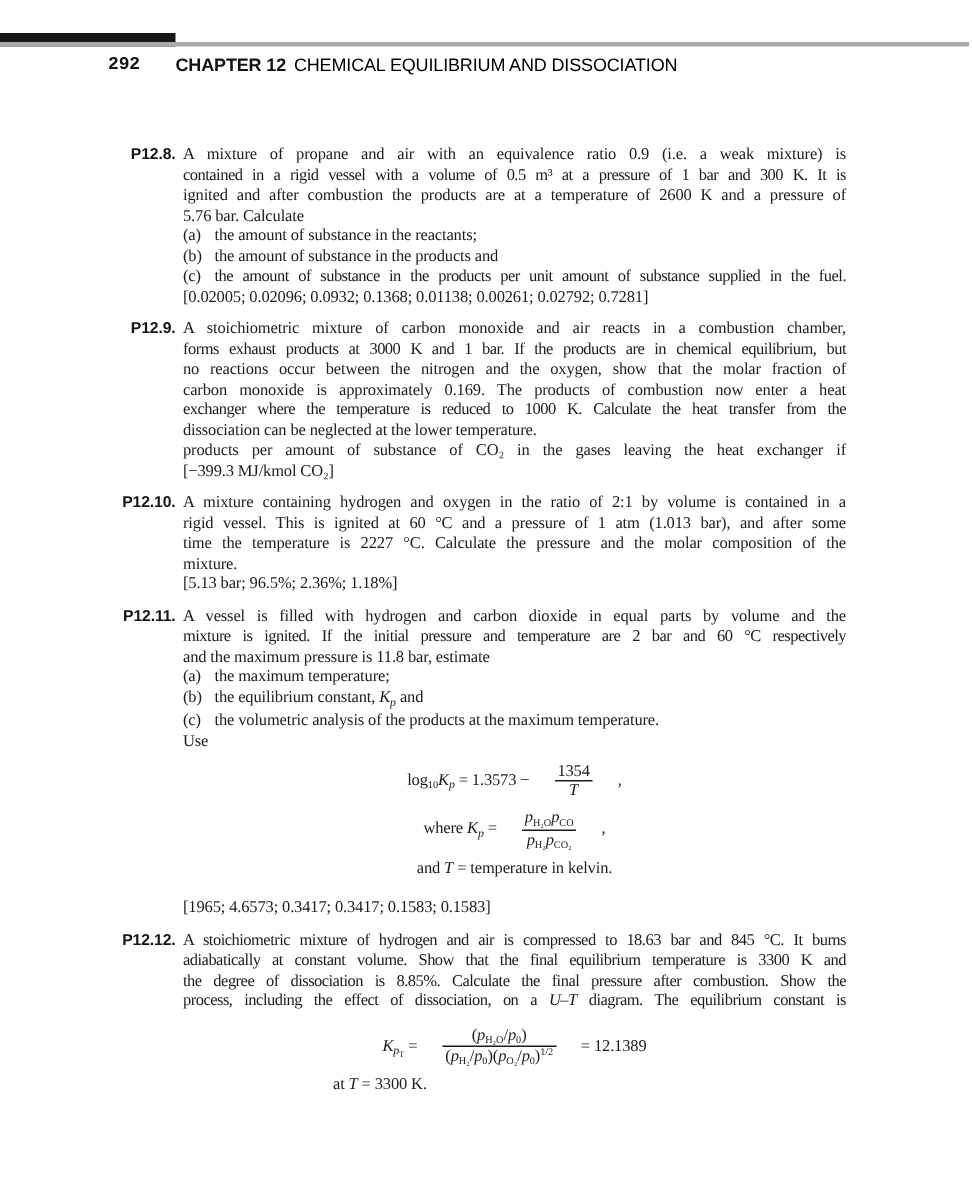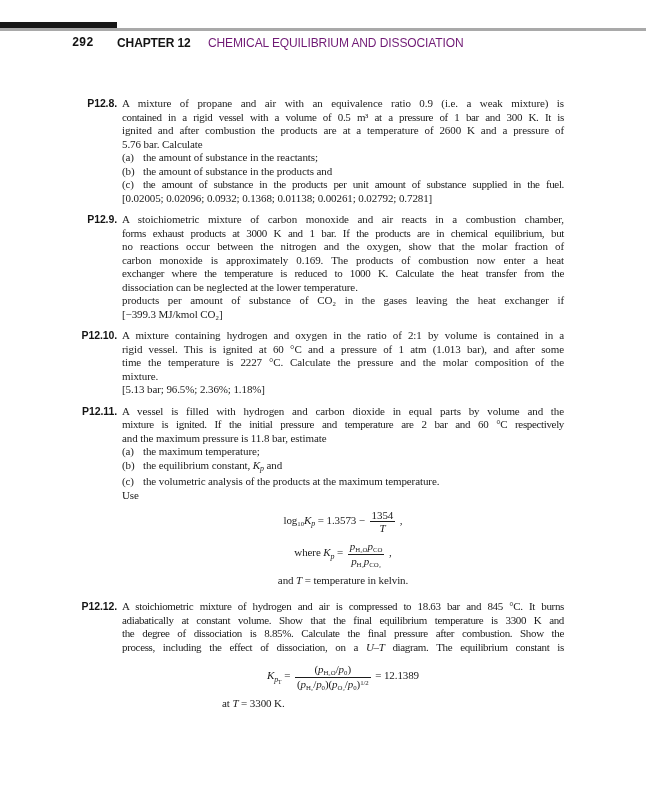--- a/index.html
+++ b/index.html
@@ -7,21 +7,21 @@
           font-family:"Liberation Serif","DejaVu Serif",serif; color:#1b1b1b; overflow:hidden; }
 
   
   .bar-black { position:absolute; left:0; top:22px; width:117px; height:9px; background:#171717; }
   .bar-rule  { position:absolute; left:0; top:28px; width:646px; height:2.5px; background:#a9a9a9; }
   .header    { position:absolute; top:36px; left:0; width:648px;
                font-family:"Liberation Sans",sans-serif; font-size:12px; font-weight:bold;
                color:#141414; letter-spacing:-0.1px; }
   .pgnum  { position:absolute; left:72px; top:0;font-family:Liberation Mono, monospace; }
   .chwrap { position:absolute; left:117px; top:0; white-space:nowrap; }
-  .chtitle { font-weight:normal; color:#701a75; margin-left:14px; }
+  .chtitle { font-weight:normal; color:#000000; margin-left:2px; }
 
   
   .content { position:absolute; left:0; top:97px; width:531px; }
   .problem { display:flex; margin-bottom:8px; }
   .plabel  { flex:none; width:117px; text-align:right;
              font-family:"Liberation Sans",sans-serif; font-weight:bold;
              font-size:10.5px; line-height:13.5px; letter-spacing:-0.1px; color:#141414; }
   .ptext   { flex:none; margin-left:5px; width:442px; font-size:11px; line-height:13.5px;
              letter-spacing:-0.1px; }
   .bl  { min-height:13.5px; }
@@ -37,21 +37,21 @@
   .eq12    { text-align:center; margin:9px 0 6px; line-height:normal; }
   .atline  { margin-left:100px; }
   .ans-gap { margin-top:14px; }
 
   .rm   { }
   .it   { font-style:italic; }
   .sub  { font-size:0.62em; vertical-align:-0.35em; letter-spacing:0; }
   .isub { font-style:italic; font-size:0.72em; vertical-align:-0.3em; }
   .ssub { font-size:0.52em; vertical-align:-0.75em; }
   .sup  { font-size:0.62em; vertical-align:0.5em; }
-  .frac { display:inline-block; vertical-align:middle; text-align:center; margin:0 2px; }
+  .frac { display:inline-block; vertical-align:middle; text-align:center; margin:0 14px; }
   .fnum { display:block; padding:0 2px; }
   .fden { display:block; border-top:1px solid #1b1b1b; padding:0 2px; }
 </style>
 </head>
 <body>
 
 <div class="page">
 
   <div class="bar-black"></div>
   <div class="bar-rule"></div>
@@ -131,20 +131,21 @@
         <div class="li">
           <span class="lim">(c)</span>
           <span class="lit">the volumetric analysis of the products at the maximum temperature.</span>
         </div>
         <div class="bl">Use</div>
         <div class="eqblock">
           <div class="eqline"><span class="rm">log</span><span class="sub">10</span><span class="it">K</span><span class="isub">p</span><span class="rm"> = 1.3573 − </span><span class="frac"><span class="fnum"><span class="rm">1354</span></span><span class="fden"><span class="it">T</span></span></span><span class="rm"> ,</span></div>
           <div class="eqline"><span class="rm">where </span><span class="it">K</span><span class="isub">p</span><span class="rm"> = </span><span class="frac"><span class="fnum"><span class="it">p</span><span class="sub">H₂O</span><span class="it">p</span><span class="sub">CO</span></span><span class="fden"><span class="it">p</span><span class="sub">H₂</span><span class="it">p</span><span class="sub">CO₂</span></span></span><span class="rm"> ,</span></div>
           <div class="eqline"><span class="rm">and </span><span class="it">T</span><span class="rm"> = temperature in kelvin.</span></div>
         </div>
+        <div class="bl ans-gap">[1965; 4.6573; 0.3417; 0.3417; 0.1583; 0.1583]</div>
       </div>
     </div>
 
     <div class="problem">
       <div class="plabel">P12.12.</div>
       <div class="ptext">
         <div class="bl jl tight">A stoichiometric mixture of hydrogen and air is compressed to 18.63 bar and 845 °C. It burns</div>
         <div class="bl jl tight">adiabatically at constant volume. Show that the final equilibrium temperature is 3300 K and</div>
         <div class="bl jl tight">the degree of dissociation is 8.85%. Calculate the final pressure after combustion. Show the</div>
         <div class="bl jl tight"><span class="rm">process, including the effect of dissociation, on a </span><span class="it">U</span><span class="rm">–</span><span class="it">T</span><span class="rm"> diagram. The equilibrium constant is</span></div>

